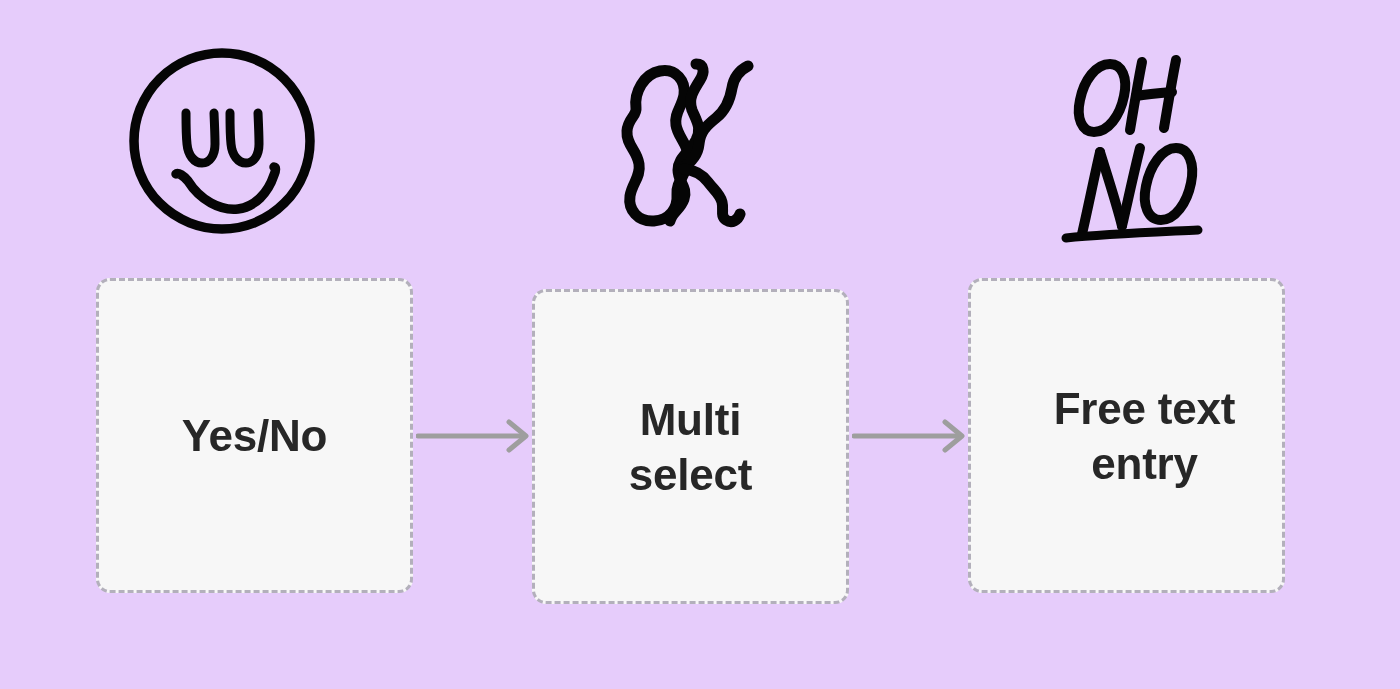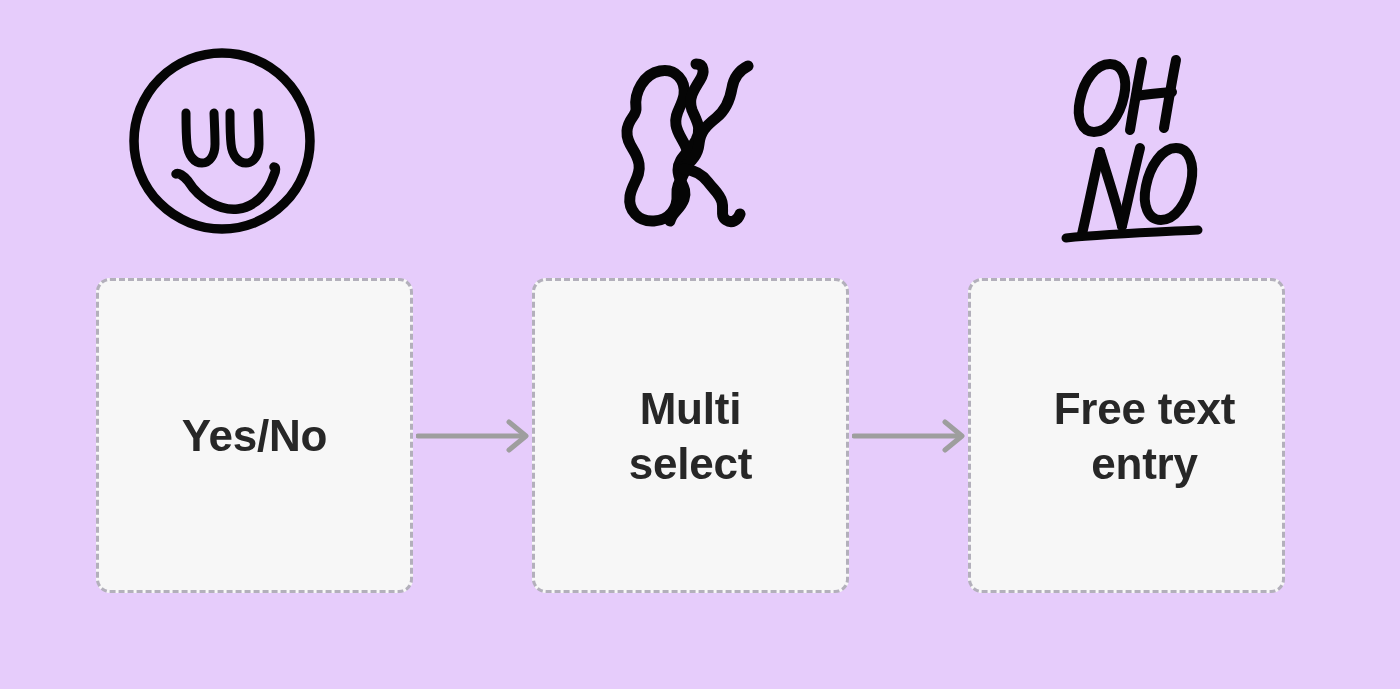--- a/index.html
+++ b/index.html
@@ -48,21 +48,21 @@
     font-size: 44px;
     font-weight: bold;
     color: #272727;
     line-height: 1.25;
     letter-spacing: -0.2px;
     padding: 0 18px;
     white-space: pre-line;
   }
 
   #card-1 { left: 96px; }
-  #card-2 { left: 532px; }
+  #card-2 { left: 532px; margin-top: 11px; }
   #card-3 { left: 968px; padding-left: 36px; }
 
   .connector {
     position: absolute;
     top: 419px;
     width: 120px;
     height: 34px;
   }
   #connector-1 { left: 416px; }
   #connector-2 { left: 852px; }

